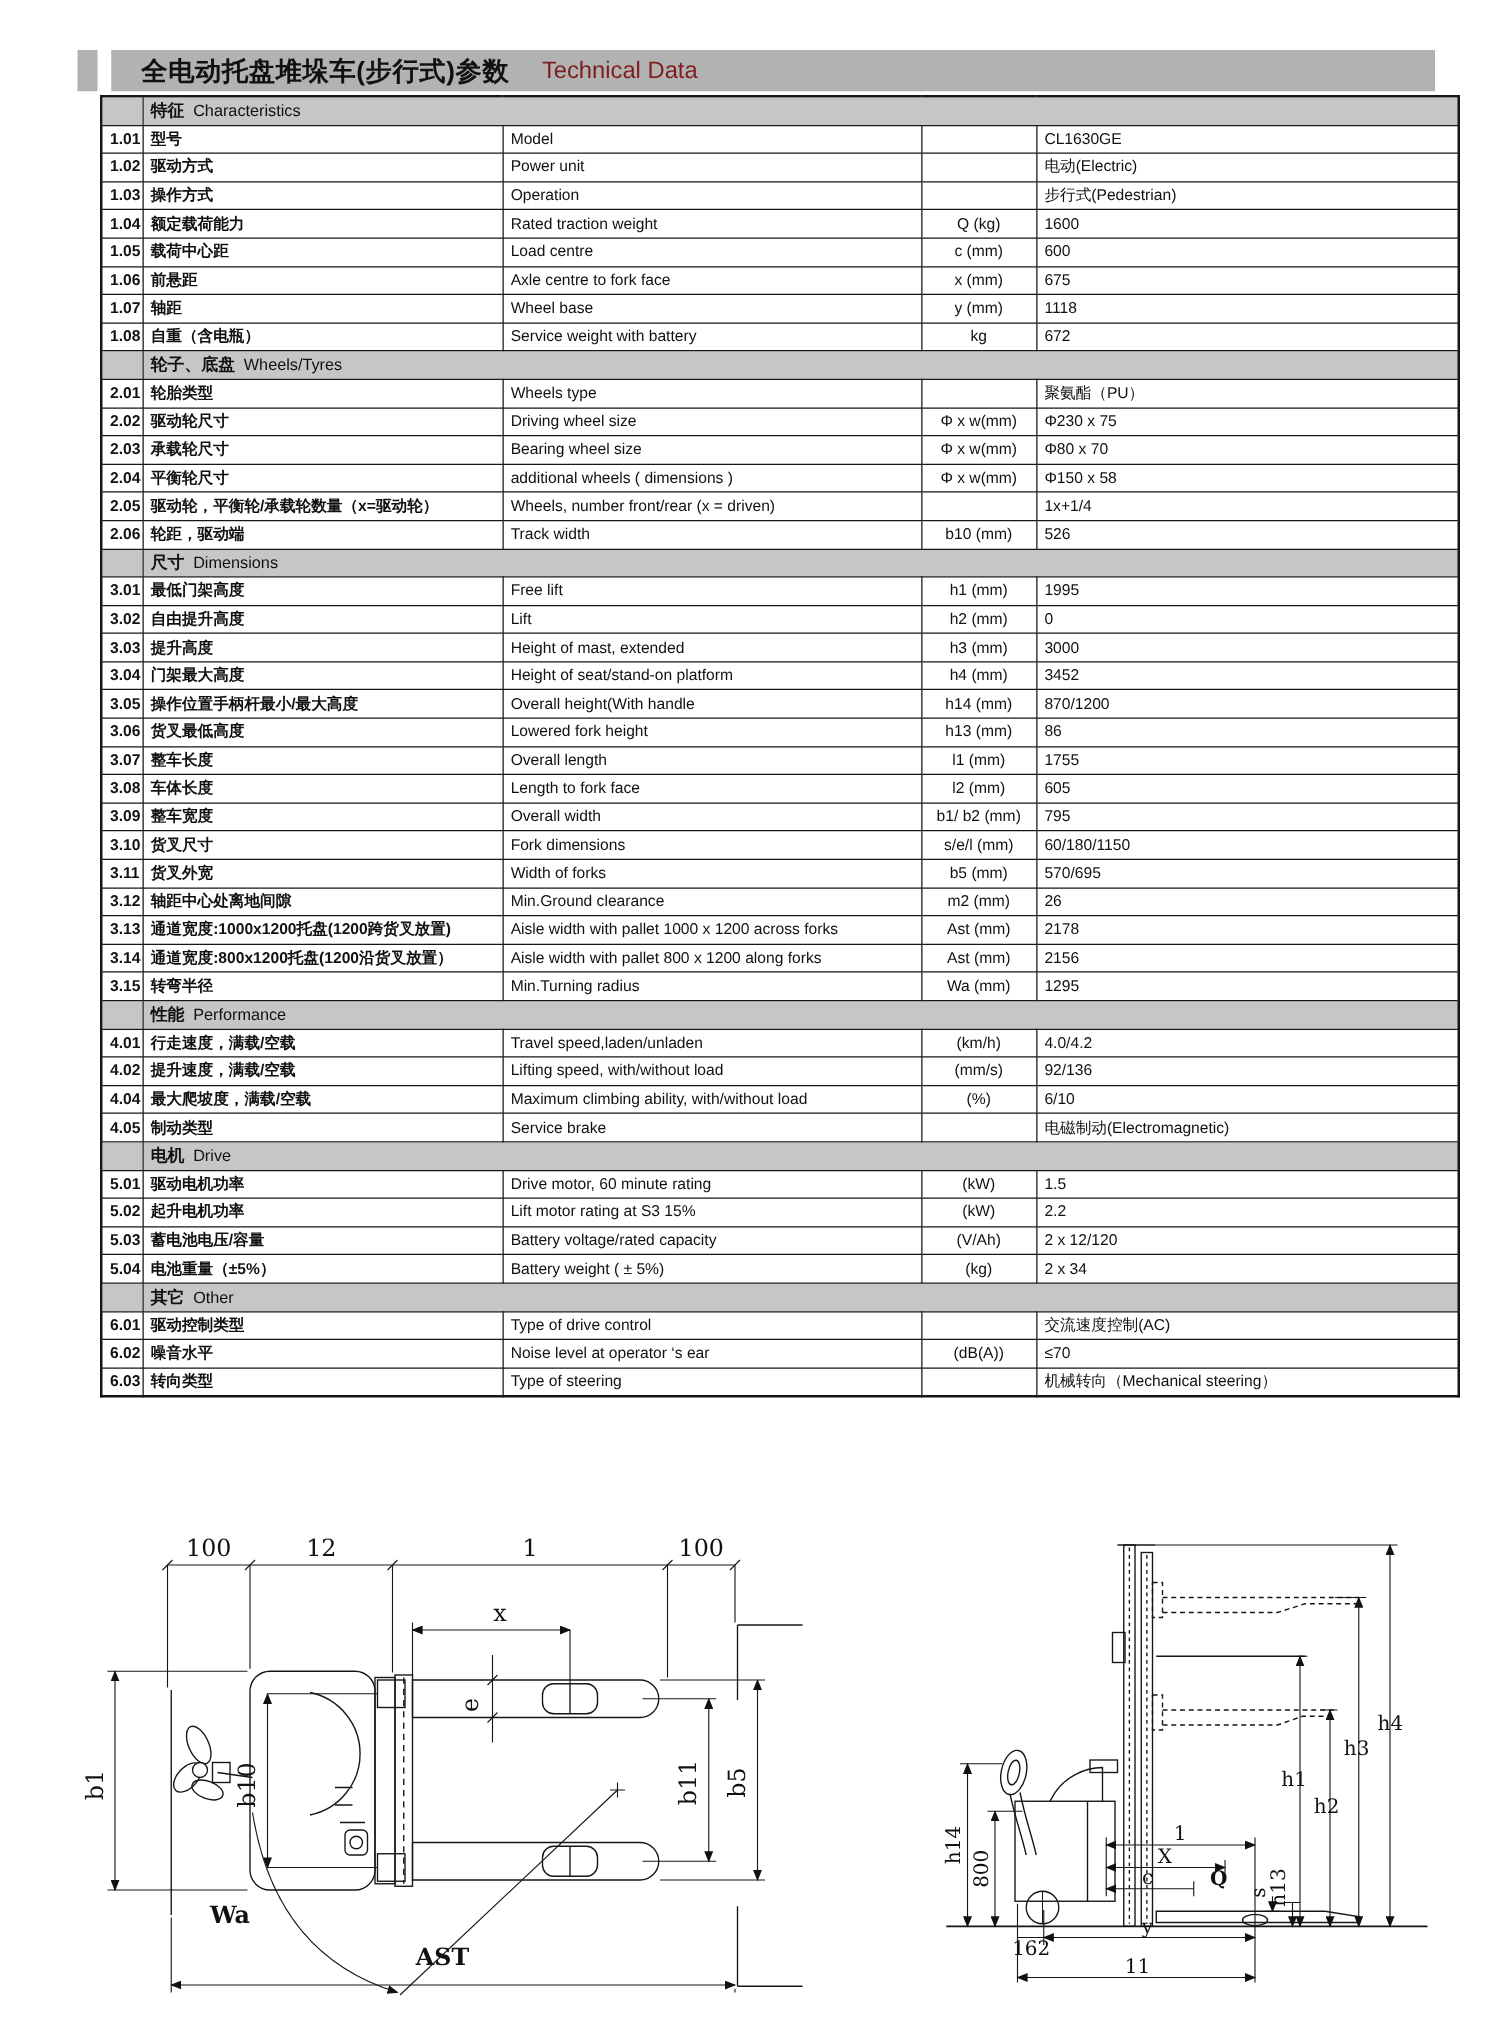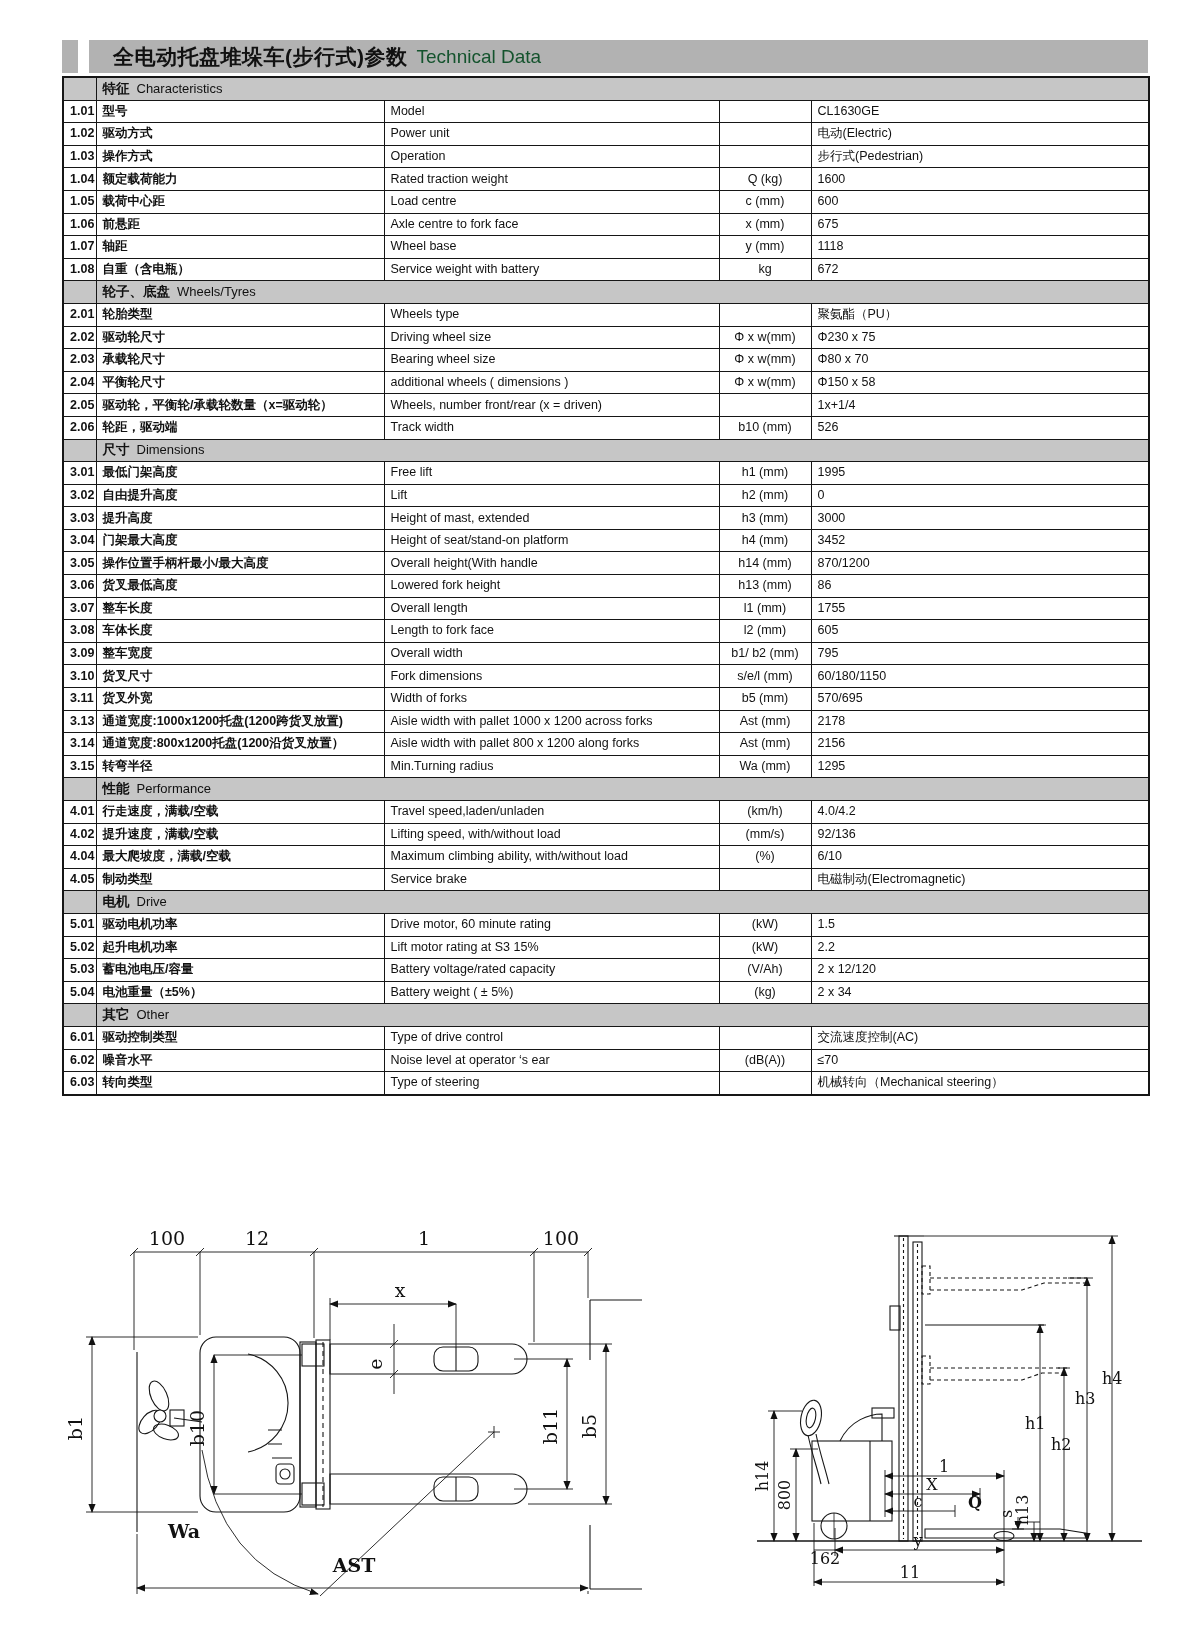--- a/index.html
+++ b/index.html
@@ -10,24 +10,24 @@
   html,body{margin:0;padding:0;background:#fff;}
   body{width:1200px;height:1626px;position:relative;font-family:"Liberation Sans",sans-serif;color:#111;}
   .page{position:absolute;left:0;top:0;width:1200px;height:1626px;overflow:hidden;background:#fff;}
 
   
   .titlebar{position:absolute;left:62px;top:40px;width:1086px;height:33px;}
   .titlebar .block{position:absolute;left:0;top:0;width:16px;height:33px;background:var(--title-gray);}
   .titlebar .bar{position:absolute;left:27px;top:0;width:1059px;height:33px;background:var(--title-gray);
       display:flex;align-items:center;padding-left:24px;box-sizing:border-box;}
   .title-zh{font-weight:bold;font-size:21px;letter-spacing:.5px;}
-  .title-en{font-size:19px;margin-left:9px;color:#14532d;}
+  .title-en{font-size:19px;margin-left:26px;color:#7f1d1d;}
 
   
-  table.spec{position:absolute;left:62px;top:76px;width:1086px;border-collapse:collapse;table-layout:fixed;
+  table.spec{position:absolute;left:80px;top:76px;width:1086px;border-collapse:collapse;table-layout:fixed;
       border:2px solid var(--line);}
   table.spec td{border:1px solid var(--line);height:21.6px;padding:0 6px;font-size:12.5px;line-height:1.05;
       overflow:hidden;white-space:nowrap;vertical-align:middle;}
   td.c-no{text-align:center;padding:0 1px;font-size:11.5px;font-weight:bold;}
   td.c-zh{font-weight:bold;font-size:12px;}
   td.c-en{font-size:12.5px;}
   td.c-sym{text-align:center;font-size:12.5px;}
   td.c-val{font-size:12.5px;}
   tr.sec-row td{background:var(--section-gray);}
   td.sec-title{padding-left:8px;}
@@ -241,20 +241,27 @@
           <td class="c-en">Fork dimensions</td>
           <td class="c-sym">s/e/l (mm)</td>
           <td class="c-val">60/180/1150</td>
         </tr>
         <tr>
           <td class="c-no">3.11</td>
           <td class="c-zh">货叉外宽</td>
           <td class="c-en">Width of forks</td>
           <td class="c-sym">b5 (mm)</td>
           <td class="c-val">570/695</td>
+        </tr>
+        <tr>
+          <td class="c-no">3.12</td>
+          <td class="c-zh">轴距中心处离地间隙</td>
+          <td class="c-en">Min.Ground clearance</td>
+          <td class="c-sym">m2 (mm)</td>
+          <td class="c-val">26</td>
         </tr>
         <tr>
           <td class="c-no">3.13</td>
           <td class="c-zh">通道宽度:1000x1200托盘(1200跨货叉放置)</td>
           <td class="c-en">Aisle width with pallet 1000 x 1200 across forks</td>
           <td class="c-sym">Ast (mm)</td>
           <td class="c-val">2178</td>
         </tr>
         <tr>
           <td class="c-no">3.14</td>

